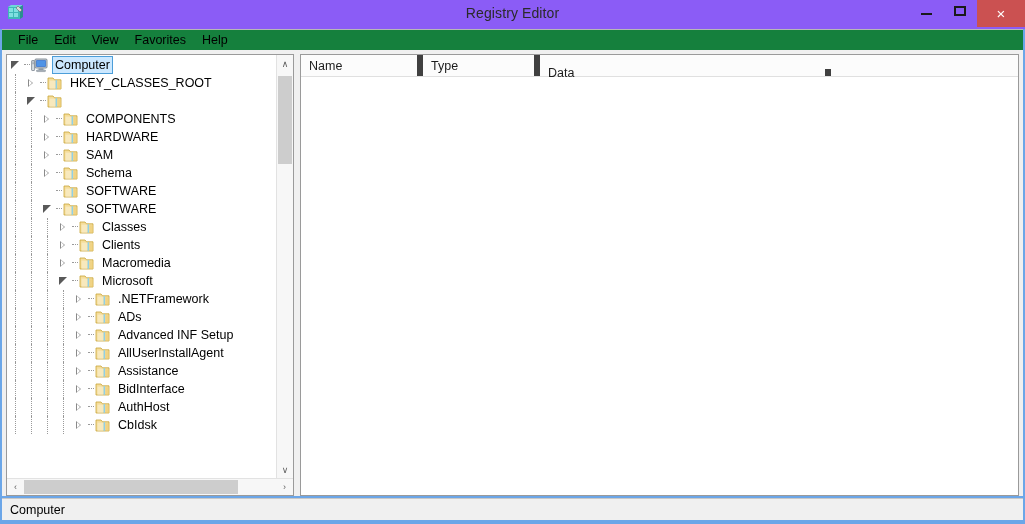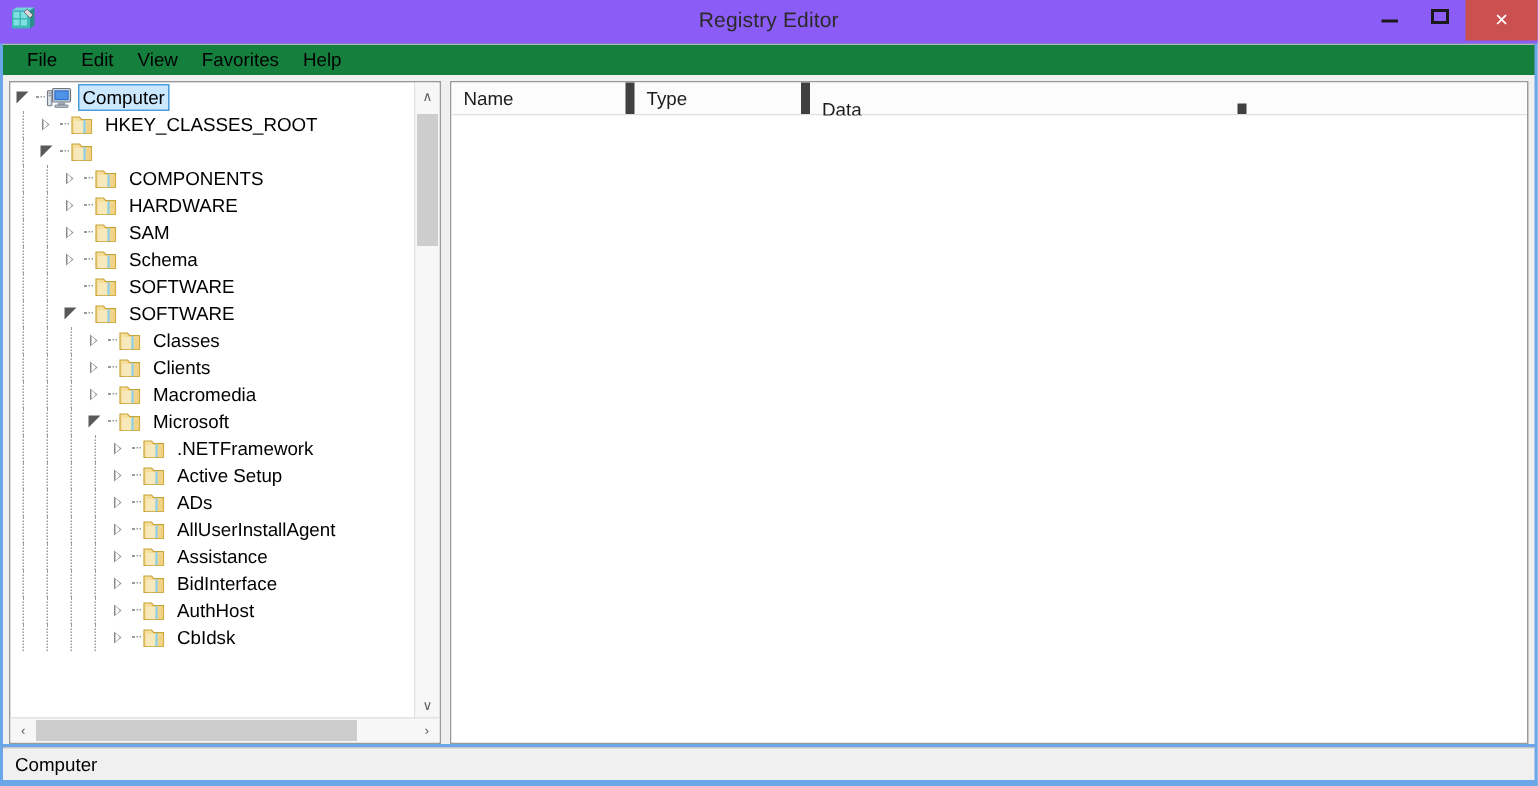--- a/index.html
+++ b/index.html
@@ -555,36 +555,36 @@
               <span class="vline has-line"></span>
               <span class="vline has-line"></span>
               <span class="expander collapsed"></span>
               <span class="dotline"></span>
               <span class="icon-folder"><svg width="16" height="15" viewBox="0 0 16 15">
                   <path d="M1 2 L6 2 L7.5 3.8 L14 3.8 L14 13 L1 13 Z" fill="#f5dd9a" stroke="#c8a438" stroke-width=".8"></path>
                   <path d="M2.5 4.6 L8.5 4.6 L8.5 13 L2.5 13 Z" fill="#ffffff" opacity=".35"></path>
                   <rect x="8.6" y="4.2" width="1.5" height="8.6" fill="#8fd0e8"></rect>
                   <path d="M1 13 L14 13 L14 5.2 L10.6 5.2 L10.6 13 Z" fill="#eccd77" opacity=".6"></path>
                 </svg></span>
-              <span class="node-label">Active Setup</span>
-            </div>
-            <div class="tree-row">
-              <span class="vline has-line"></span>
-              <span class="vline has-line"></span>
-              <span class="vline has-line"></span>
-              <span class="vline has-line"></span>
-              <span class="expander collapsed"></span>
-              <span class="dotline"></span>
-              <span class="icon-folder"><svg width="16" height="15" viewBox="0 0 16 15">
-                  <path d="M1 2 L6 2 L7.5 3.8 L14 3.8 L14 13 L1 13 Z" fill="#f5dd9a" stroke="#c8a438" stroke-width=".8"></path>
-                  <path d="M2.5 4.6 L8.5 4.6 L8.5 13 L2.5 13 Z" fill="#ffffff" opacity=".35"></path>
-                  <rect x="8.6" y="4.2" width="1.5" height="8.6" fill="#8fd0e8"></rect>
-                  <path d="M1 13 L14 13 L14 5.2 L10.6 5.2 L10.6 13 Z" fill="#eccd77" opacity=".6"></path>
-                </svg></span>
               <span class="node-label">ADs</span>
+            </div>
+            <div class="tree-row">
+              <span class="vline has-line"></span>
+              <span class="vline has-line"></span>
+              <span class="vline has-line"></span>
+              <span class="vline has-line"></span>
+              <span class="expander collapsed"></span>
+              <span class="dotline"></span>
+              <span class="icon-folder"><svg width="16" height="15" viewBox="0 0 16 15">
+                  <path d="M1 2 L6 2 L7.5 3.8 L14 3.8 L14 13 L1 13 Z" fill="#f5dd9a" stroke="#c8a438" stroke-width=".8"></path>
+                  <path d="M2.5 4.6 L8.5 4.6 L8.5 13 L2.5 13 Z" fill="#ffffff" opacity=".35"></path>
+                  <rect x="8.6" y="4.2" width="1.5" height="8.6" fill="#8fd0e8"></rect>
+                  <path d="M1 13 L14 13 L14 5.2 L10.6 5.2 L10.6 13 Z" fill="#eccd77" opacity=".6"></path>
+                </svg></span>
+              <span class="node-label">Advanced INF Setup</span>
             </div>
             <div class="tree-row">
               <span class="vline has-line"></span>
               <span class="vline has-line"></span>
               <span class="vline has-line"></span>
               <span class="vline has-line"></span>
               <span class="expander collapsed"></span>
               <span class="dotline"></span>
               <span class="icon-folder"><svg width="16" height="15" viewBox="0 0 16 15">
                   <path d="M1 2 L6 2 L7.5 3.8 L14 3.8 L14 13 L1 13 Z" fill="#f5dd9a" stroke="#c8a438" stroke-width=".8"></path>

